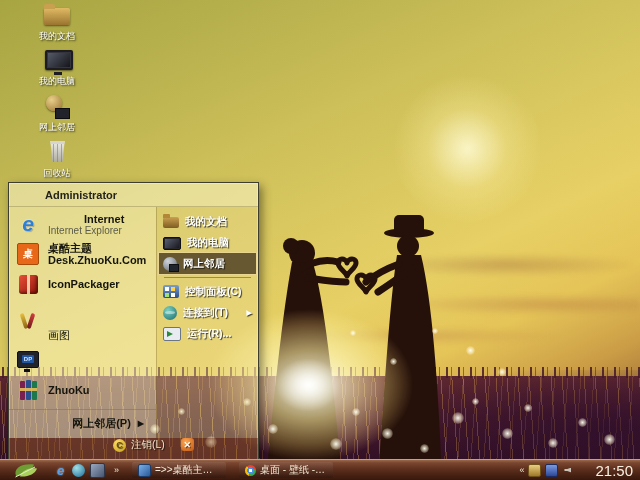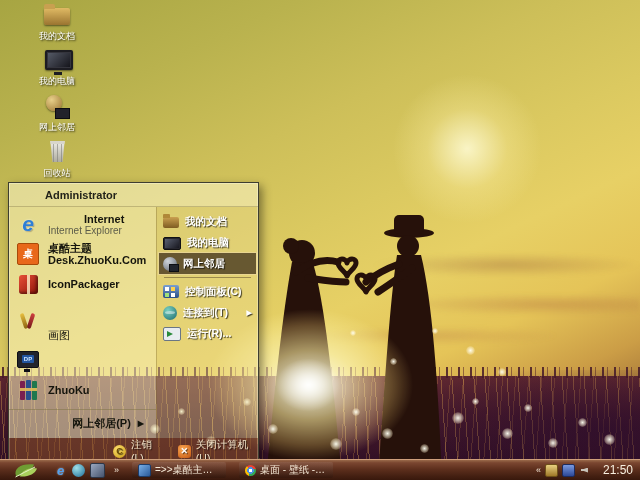--- a/index.html
+++ b/index.html
@@ -167,21 +167,21 @@
       conic-gradient(from -45deg, #ea4335 0 120deg, #34a853 0 240deg, #fbbc05 0 360deg);}
   .tb-spacer{flex:1;}
   .tb-tray{display:flex;align-items:center;gap:4px;padding-right:7px;}
   .tray-chev{color:#f0e4d4;font-size:9px;cursor:default;}
   .tr{width:11px;height:11px;border-radius:2px;cursor:default;}
   .tr-yellow{background:linear-gradient(#e8d080,#a07828);border:1px solid #6e5018;}
   .tr-blue{background:linear-gradient(#7a9ae0,#2c4898);border:1px solid #1c2c60;}
   .tr-gray{background:transparent;position:relative;}
   .tr-gray::before{content:"";position:absolute;left:2px;top:3px;width:7px;height:5px;background:#c8c2b8;
     clip-path:polygon(0 30%,40% 30%,100% 0,100% 100%,40% 70%,0 70%);}
-  .tb-clock{color:#f8f0e0;font-size:12px;margin-left:9px;cursor:default;}
+  .tb-clock{color:#f8f0e0;font-size:15px;margin-left:18px;cursor:default;}
 </style>
 </head>
 <body>
 
 <div id="screen">
 
   <div class="layer sky"></div>
   <div class="clouds"></div>
   <div class="field"></div>
   <div class="field-dark"></div>
@@ -342,21 +342,20 @@
         </div>
       </div>
     </div>
     <div class="sm-foot">
       <span class="ft-btn">
         <span class="ic-logoff"></span>
         <span>注销(L)</span>
       </span>
       <span class="ft-btn">
         <span class="ic-shutdown"></span>
-        <span>关闭计算机(U)</span>
       </span>
     </div>
   </div>
 
   <div class="taskbar">
     <div class="tb-start">
       <svg width="34" height="17" viewBox="0 0 34 17">
         <path d="M7 14 C 4 6 13 1 25 2.5 C 23 10 15 14.5 7 14 Z" fill="#6f9c33"></path>
         <path d="M11 14.5 C 13 8.5 19 5.5 28 6.5 C 26 12 19.5 15 11 14.5 Z" fill="#a9d05c"></path>
         <path d="M6.5 15 C 12 12 18 9 26 5" stroke="#e7f3c8" stroke-width="1" fill="none"></path>

